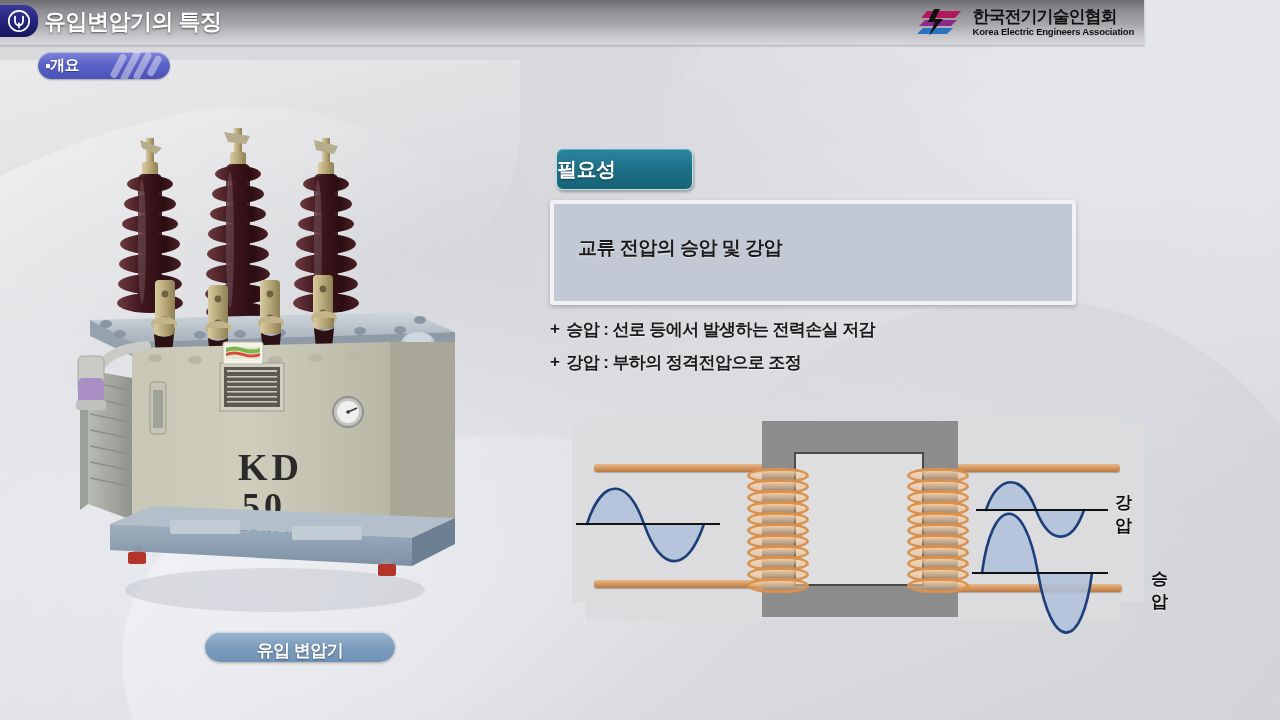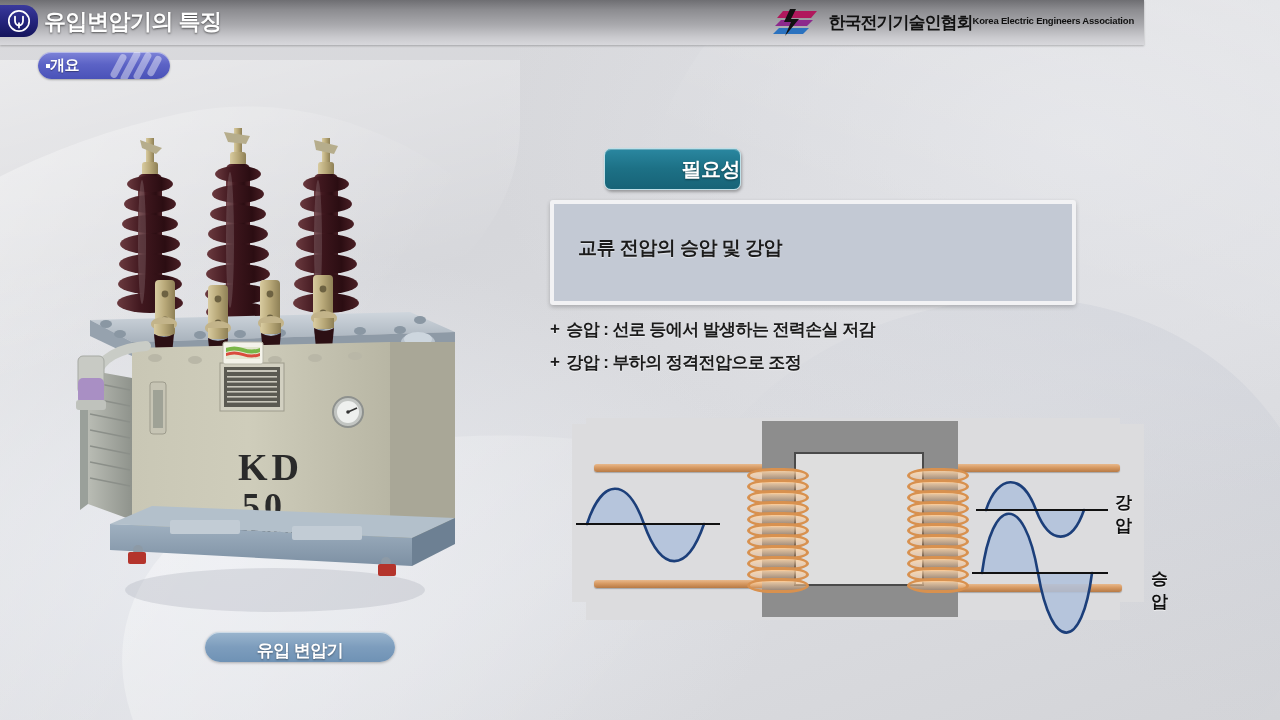--- a/index.html
+++ b/index.html
@@ -67,21 +67,21 @@
     font-size:22px;font-weight:bold;color:#ffffff;letter-spacing:-.5px;
     text-shadow:0 1px 2px rgba(0,0,0,.55);
     white-space:nowrap;
   }
   
   .logo{
     position:absolute;right:10px;top:4px;height:36px;
     display:flex;align-items:center;gap:8px;
   }
   .logo-mark{width:52px;height:30px;position:relative;}
-  .logo-text{display:flex;line-height:1;}
+  .logo-text{display:flex;flex-direction:column;line-height:1;}
   .logo-kr{font-size:17px;font-weight:bold;color:#111;letter-spacing:-1px;white-space:nowrap;}
   .logo-en{font-size:9.5px;font-weight:bold;color:#111;letter-spacing:-.2px;white-space:nowrap;margin-top:2px;}
 
   
   .subtab{
     position:absolute;left:38px;top:52px;width:132px;height:27px;
     border-radius:14px;
     background:linear-gradient(180deg,#7e84d8 0%,#5c63c6 45%,#4a52b8 100%);
     box-shadow:0 1px 2px rgba(0,0,0,.3), inset 0 1px 0 rgba(255,255,255,.45);
     overflow:hidden;z-index:6;
@@ -123,21 +123,21 @@
     text-shadow:0 1px 2px rgba(0,0,0,.4);
   }
 
   
   .sec-head{
     position:absolute;left:556px;top:148px;width:135px;height:40px;
     border-radius:7px;
     background:linear-gradient(180deg,#2a87a0 0%,#1d7186 48%,#176377 100%);
     border:1px solid #bfe0e8;
     box-shadow:1px 2px 3px rgba(0,0,0,.3), inset 0 1px 0 rgba(255,255,255,.3);
-    display:flex;align-items:center;justify-content:flex-end;margin-left:48px;
+    display:flex;align-items:center;justify-content:flex-start;
   }
   .sec-head span{
     font-size:20px;font-weight:bold;color:#ffffff;letter-spacing:-.5px;
     text-shadow:0 1px 2px rgba(0,0,0,.45);
   }
   .sec-box{
     position:absolute;left:550px;top:200px;width:518px;height:97px;
     background:#c3c9d4;
     border:4px solid #f2f2f4;
     border-radius:3px;

